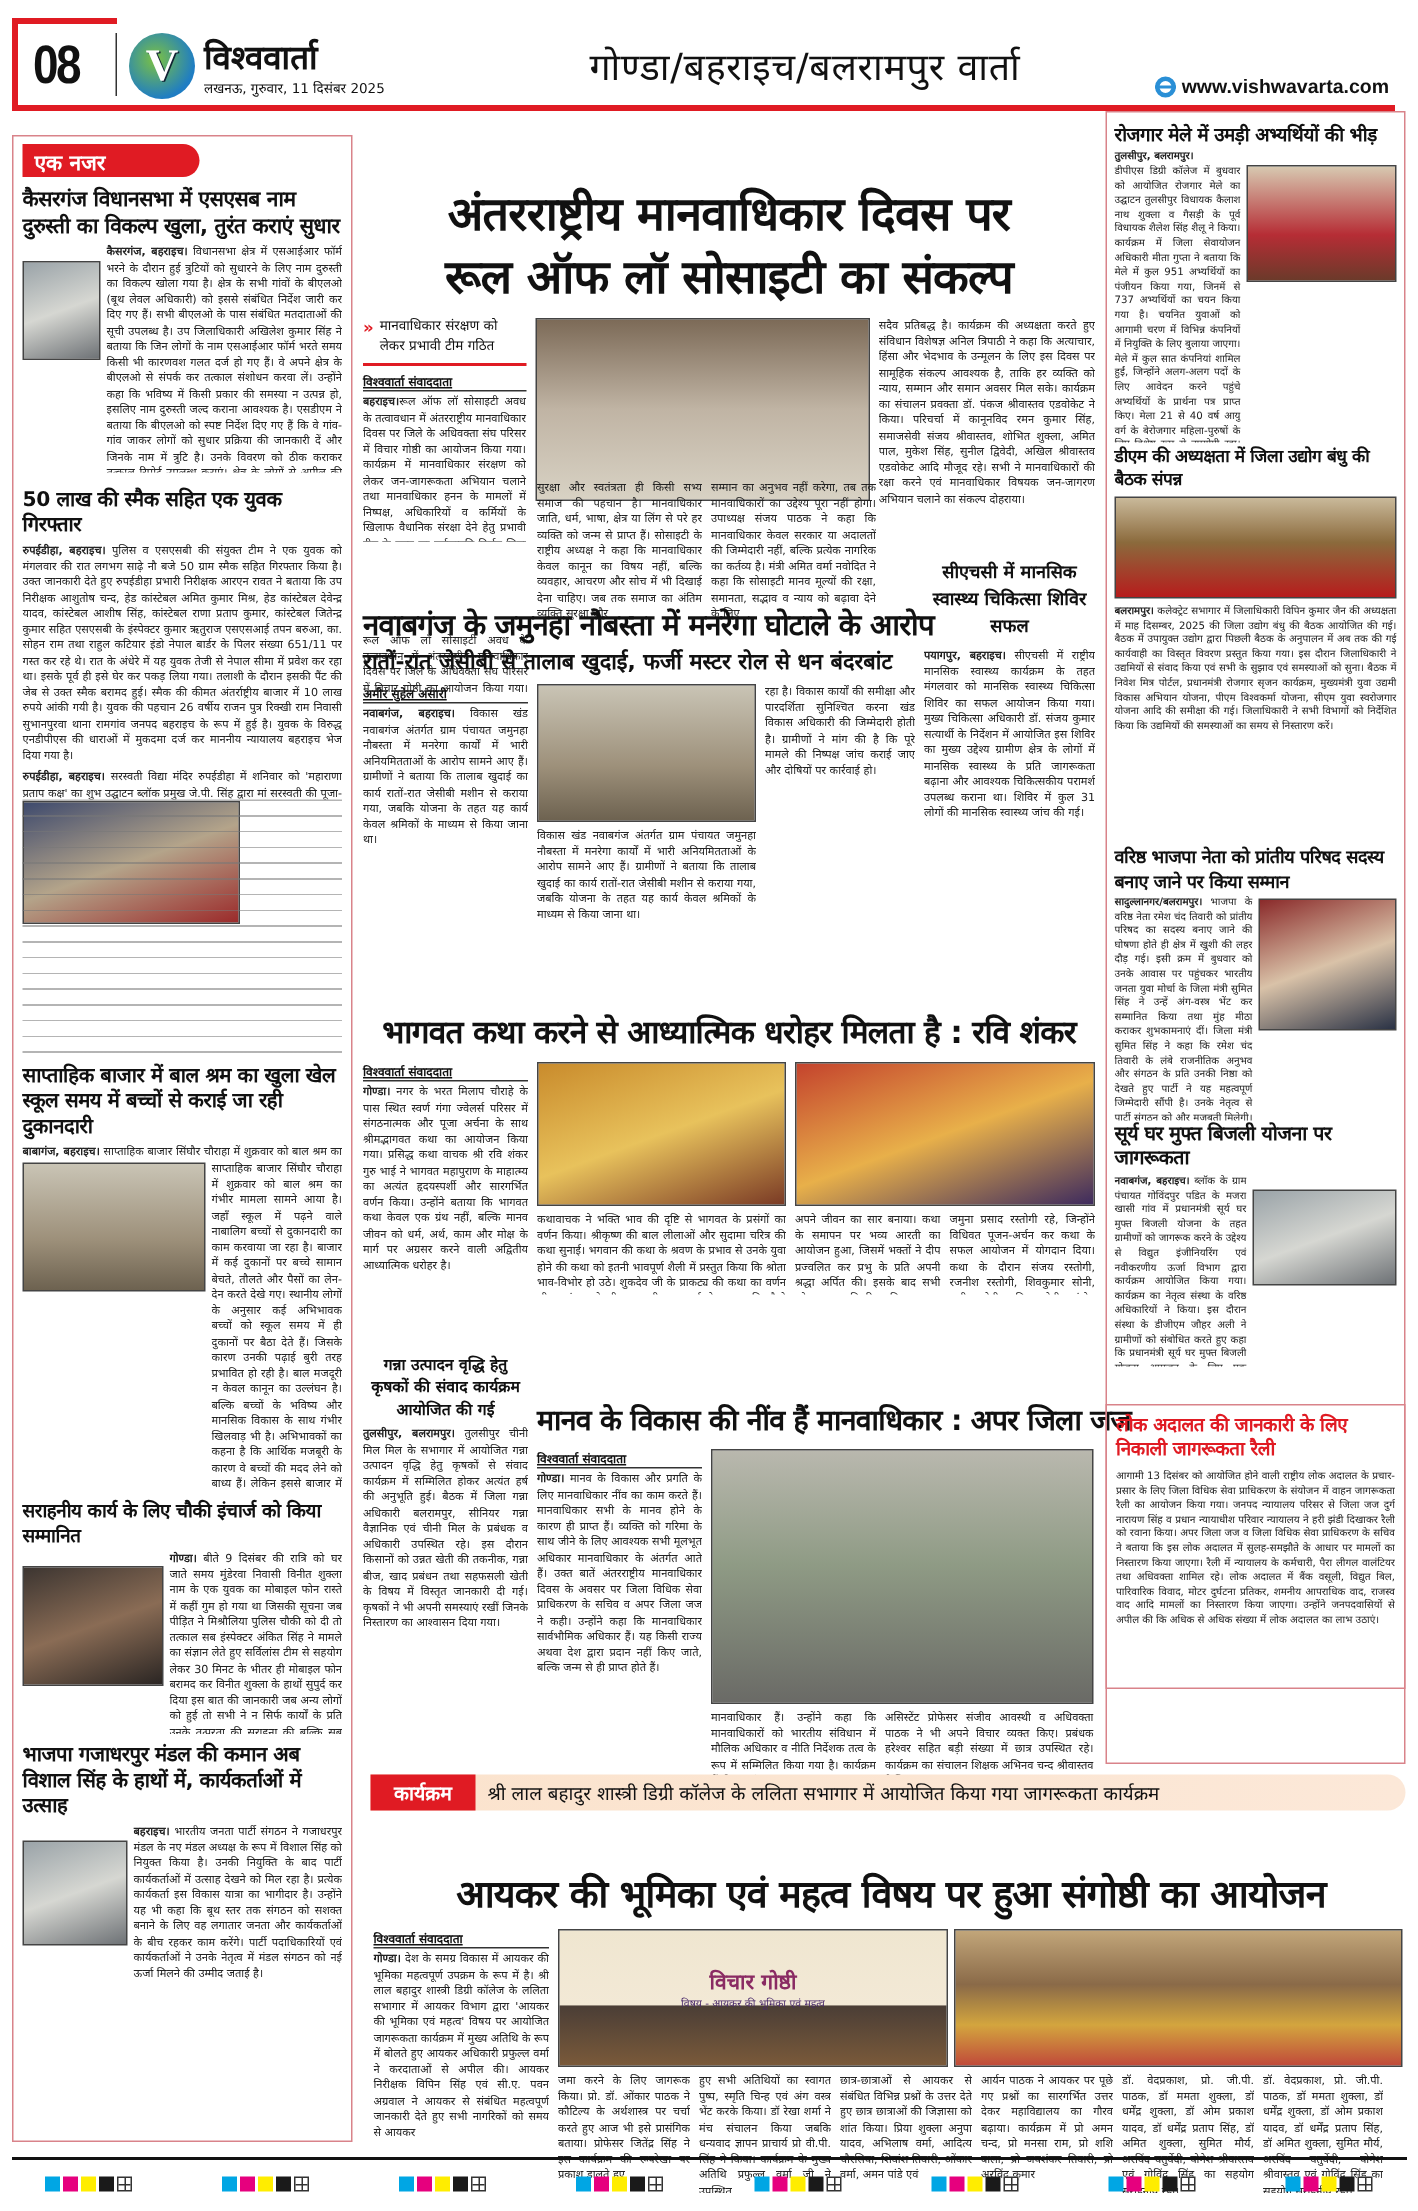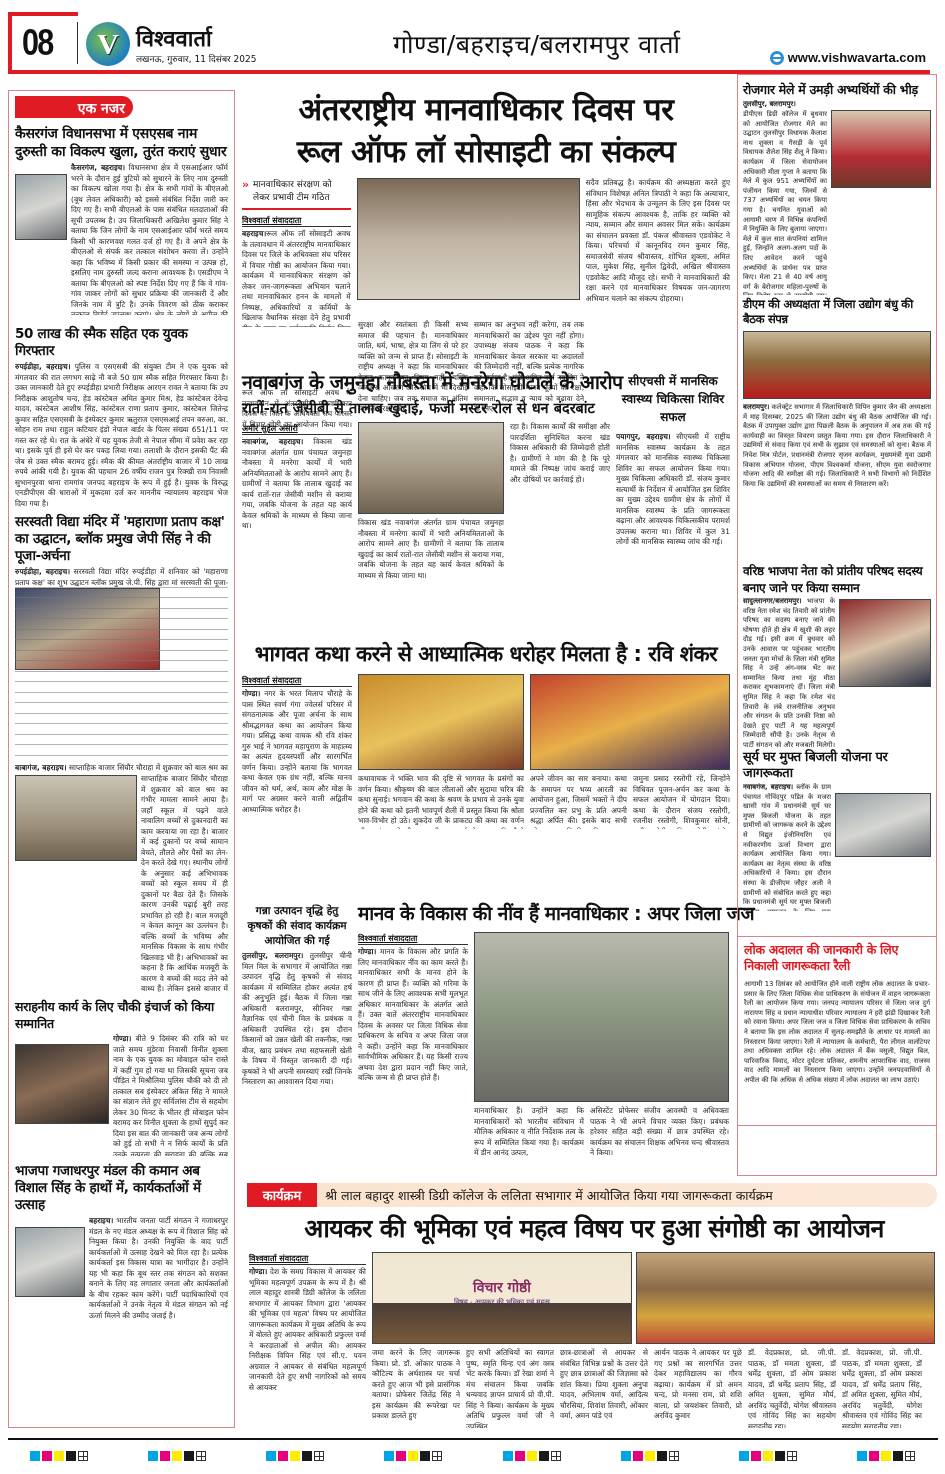--- a/index.html
+++ b/index.html
@@ -21,30 +21,30 @@
   .mh-web { position: absolute; right: 12px; top: 38px; font-family: "Liberation Sans", sans-serif; font-size: 13px; font-weight: 700; display: flex; align-items: center; gap: 4px; }
   .ie-icon { width: 14px; height: 14px; border-radius: 50%; border: 3px solid #2a8fd6; position: relative; }
   .ie-icon:after { content: ""; position: absolute; left: -3px; top: 3px; width: 14px; height: 2px; background: #2a8fd6; }
 
   
   .col { position: absolute; }
   .boxed { border: 1.5px solid #d9838a; }
   .body-text { font-size: 7.4px; line-height: 10.5px; text-align: justify; color: #222; }
   .body-text b { font-weight: 700; }
   .h-small { font-size: 13.5px; line-height: 17px; font-weight: 700; letter-spacing: -0.3px; }
-  .h-big { font-weight: 700; letter-spacing: -0.5px; }
+  .h-big { font-weight: 700; letter-spacing: -0.5px; margin-top: 34px; }
   .photo { background: linear-gradient(135deg,#8a7a68,#c9b89d 45%,#6b5d4d); border: 1px solid #444; }
   .photo.dark { background: linear-gradient(160deg,#3c3531,#8a6c55 50%,#2a2523); }
   .photo.yellow { background: linear-gradient(160deg,#c98b2c,#e8c25c 50%,#7a3a25); }
   .photo.gray { background: linear-gradient(160deg,#9aa3a8,#d6d7d2 50%,#6e7276); }
   .photo.field { background: linear-gradient(180deg,#c9c4b5,#9d907a 60%,#6d6250); }
   .photo.blue { background: linear-gradient(160deg,#3e4a6d,#b4a48a 50%,#9b2a2a); }
   .photo.hall { background: linear-gradient(180deg,#c9b99a,#8b6a3c 45%,#b71c1c 100%); }
   .byline { font-size: 8px; font-weight: 700; border-bottom: 1px solid #333; padding-bottom: 1px; margin-bottom: 2px; text-decoration: underline; }
-  .redbar { height: 22px; background: #e01b23; border-radius: 0 12px 12px 0; color: #fff; font-size: 14px; font-weight: 700; padding: 2px 8px; text-align: right; }
+  .redbar { height: 22px; background: #e01b23; border-radius: 0 12px 12px 0; color: #fff; font-size: 14px; font-weight: 700; padding: 2px 8px; }
   .bullet-dek { font-size: 9px; line-height: 13px; display: flex; gap: 4px; }
   .bullet-dek .chev { color: #e01b23; font-weight: 700; font-size: 11px; }
   .hr-red { height: 2px; background: #e01b23; margin: 4px 0; }
 
   
   .lines { background-image: repeating-linear-gradient(to bottom, #777 0px, #777 1px, transparent 1px, transparent 10.5px); opacity: 0.55; }
 
   
   .strip { position: absolute; left: 247px; top: 1183px; width: 690px; height: 24px; background: linear-gradient(90deg,#fbe3cd,#fce8d8); border-radius: 0 12px 12px 0; }
   .strip-tag { position: absolute; left: 0; top: 0; height: 24px; width: 70px; background: #e01b23; color: #fff; font-size: 13px; font-weight: 700; display: flex; align-items: center; justify-content: center; }
@@ -88,27 +88,27 @@
     <div class="photo gray" style="float:left; width:52px; height:66px; margin:14px 4px 2px 0;"></div>
     <p class="body-text" style="margin-top:3px; height:152px; overflow:hidden;"><b>कैसरगंज, बहराइच।</b> <span>विधानसभा क्षेत्र में एसआईआर फॉर्म भरने के दौरान हुई त्रुटियों को सुधारने के लिए नाम दुरुस्ती का विकल्प खोला गया है। क्षेत्र के सभी गांवों के बीएलओ (बूथ लेवल अधिकारी) को इससे संबंधित निर्देश जारी कर दिए गए हैं। सभी बीएलओ के पास संबंधित मतदाताओं की सूची उपलब्ध है। उप जिलाधिकारी अखिलेश कुमार सिंह ने बताया कि जिन लोगों के नाम एसआईआर फॉर्म भरते समय किसी भी कारणवश गलत दर्ज हो गए हैं। वे अपने क्षेत्र के बीएलओ से संपर्क कर तत्काल संशोधन करवा लें। उन्होंने कहा कि भविष्य में किसी प्रकार की समस्या न उत्पन्न हो, इसलिए नाम दुरुस्ती जल्द कराना आवश्यक है। एसडीएम ने बताया कि बीएलओ को स्पष्ट निर्देश दिए गए हैं कि वे गांव-गांव जाकर लोगों को सुधार प्रक्रिया की जानकारी दें और जिनके नाम में त्रुटि है। उनके विवरण को ठीक कराकर तत्काल रिपोर्ट उपलब्ध कराएं। क्षेत्र के लोगों से अपील की गई है कि वे देरी न करें और अपने बीएलओ से संपर्क कर नाम से संबंधित किसी भी गलती को समय रहते ठीक करवा लें, ताकि आगामी प्रक्रियाओं में कोई दिक्कत न आए।</span></p>
   </article>
 
   <article style="margin-top:10px;clear:both;">
     <h3 class="h-small">50 लाख की स्मैक सहित एक युवक गिरफ्तार</h3>
     <p class="body-text" style="margin-top:3px; height:147px; overflow:hidden;"><b>रुपईडीहा, बहराइच।</b> <span>पुलिस व एसएसबी की संयुक्त टीम ने एक युवक को मंगलवार की रात लगभग साढ़े नौ बजे 50 ग्राम स्मैक सहित गिरफ्तार किया है। उक्त जानकारी देते हुए रुपईडीहा प्रभारी निरीक्षक आरएन रावत ने बताया कि उप निरीक्षक आशुतोष चन्द, हेड कांस्टेबल अमित कुमार मिश्र, हेड कांस्टेबल देवेन्द्र यादव, कांस्टेबल आशीष सिंह, कांस्टेबल राणा प्रताप कुमार, कांस्टेबल जितेन्द्र कुमार सहित एसएसबी के इंस्पेक्टर कुमार ऋतुराज एसएसआई तपन बरुआ, का. सोहन राम तथा राहुल कटियार इंडो नेपाल बार्डर के पिलर संख्या 651/11 पर गस्त कर रहे थे। रात के अंधेरे में यह युवक तेजी से नेपाल सीमा में प्रवेश कर रहा था। इसके पूर्व ही इसे घेर कर पकड़ लिया गया। तलाशी के दौरान इसकी पैंट की जेब से उक्त स्मैक बरामद हुई। स्मैक की कीमत अंतर्राष्ट्रीय बाजार में 10 लाख रुपये आंकी गयी है। युवक की पहचान 26 वर्षीय राजन पुत्र रिक्खी राम निवासी सुभानपुरवा थाना रामगांव जनपद बहराइच के रूप में हुई है। युवक के विरुद्ध एनडीपीएस की धाराओं में मुकदमा दर्ज कर माननीय न्यायालय बहराइच भेज दिया गया है।</span></p>
   </article>
 
   <article style="margin-top:4px;">
-    <h3 class="h-small">सरस्वती विद्या मंदिर में 'महाराणा प्रताप कक्ष' का उद्घाटन, ब्लॉक प्रमुख जेपी सिंह ने की पूजा-अर्चना</h3>
     <p class="body-text" style="margin-top:3px; height:20px; overflow:hidden;"><b>रुपईडीहा, बहराइच।</b> <span>सरस्वती विद्या मंदिर रुपईडीहा में शनिवार को 'महाराणा प्रताप कक्ष' का शुभ उद्घाटन ब्लॉक प्रमुख जे.पी. सिंह द्वारा मां सरस्वती की पूजा-अर्चना व नारियल फोड़कर किया गया। कार्यक्रम में विद्यालय परिवार तथा क्षेत्र के प्रमुख लोग मौजूद रहे।</span></p>
     <div class="photo blue" style="float:left; width:145px; height:82px; margin:1px 4px 2px 0;"></div>
     <div class="lines" style="height:170px;"></div>
   </article>
 
   <article style="margin-top:6px;">
+    <h3 class="h-small">साप्ताहिक बाजार में बाल श्रम का खुला खेल स्कूल समय में बच्चों से कराई जा रही दुकानदारी</h3>
     <p class="body-text" style="margin-top:3px;height:11px;overflow:hidden;"><b>बाबागंज, बहराइच।</b> <span>साप्ताहिक बाजार सिंघौर चौराहा में शुक्रवार को बाल श्रम का गंभीर मामला सामने आया है। जहाँ स्कूल में पढ़ने वाले नाबालिग बच्चों से दुकानदारी का काम करवाया जा रहा है। बाजार में कई दुकानों पर बच्चे सामान बेचते, तौलते और पैसों का लेन-देन करते देखे गए। स्थानीय लोगों के अनुसार कई अभिभावक बच्चों को स्कूल समय में ही दुकानों पर बैठा देते हैं। जिसके कारण उनकी पढ़ाई बुरी तरह प्रभावित हो रही है। बाल मजदूरी न केवल कानून का उल्लंघन है। बल्कि बच्चों के भविष्य और मानसिक विकास के साथ गंभीर खिलवाड़ भी है। अभिभावकों का कहना है कि आर्थिक मजबूरी के कारण वे बच्चों की मदद लेने को बाध्य हैं। लेकिन इससे बाजार में बाल श्रम तेजी से बढ़ रहा है। वहीं सामाजिक कार्यकर्ता मिथिलेश कुमार सिंह और वदी सिंह ने बाल श्रम रोकने की मांग करते हुए प्रशासन से तत्काल कार्रवाई करने की अपील की। ग्रामवासियों मोहम्मद शाकिर अली, मोहम्मद हसन, निर्मल कुमार, अवधेश कुमार, विजय कुमार आदि का कहना है कि यदि जल्द रोक नहीं लगी तो बच्चों की शिक्षा, सुरक्षा और भविष्य तीनों खतरे में पड़ जाएंगे। उन्होंने जिला प्रशासन से साप्ताहिक बाजार में नियमित निरीक्षण करने और दोषियों पर कड़ी कार्रवाई की मांग की है। इस संबंध में सीडब्ल्यूसी अध्यक्ष सतीश श्रीवास्तव से पूछे जाने पर उन्होंने कहा बाल श्रम कानूनन अपराध है। ऐसे मामलों की जानकारी मिलते ही कठोरतम कार्रवाई कराई जाएगी। किसी भी बच्चे का भविष्य खतरे में नहीं रहने दिया जाएगा।</span></p>
     <div class="photo field" style="float:left; width:122px; height:86px; margin:1px 4px 2px 0;"></div>
     <p class="body-text" style="height:220px; overflow:hidden;"><span>साप्ताहिक बाजार सिंघौर चौराहा में शुक्रवार को बाल श्रम का गंभीर मामला सामने आया है। जहाँ स्कूल में पढ़ने वाले नाबालिग बच्चों से दुकानदारी का काम करवाया जा रहा है। बाजार में कई दुकानों पर बच्चे सामान बेचते, तौलते और पैसों का लेन-देन करते देखे गए। स्थानीय लोगों के अनुसार कई अभिभावक बच्चों को स्कूल समय में ही दुकानों पर बैठा देते हैं। जिसके कारण उनकी पढ़ाई बुरी तरह प्रभावित हो रही है। बाल मजदूरी न केवल कानून का उल्लंघन है। बल्कि बच्चों के भविष्य और मानसिक विकास के साथ गंभीर खिलवाड़ भी है। अभिभावकों का कहना है कि आर्थिक मजबूरी के कारण वे बच्चों की मदद लेने को बाध्य हैं। लेकिन इससे बाजार में बाल श्रम तेजी से बढ़ रहा है। वहीं सामाजिक कार्यकर्ता मिथिलेश कुमार सिंह और वदी सिंह ने बाल श्रम रोकने की मांग करते हुए प्रशासन से तत्काल कार्रवाई करने की अपील की। ग्रामवासियों मोहम्मद शाकिर अली, मोहम्मद हसन, निर्मल कुमार, अवधेश कुमार, विजय कुमार आदि का कहना है कि यदि जल्द रोक नहीं लगी तो बच्चों की शिक्षा, सुरक्षा और भविष्य तीनों खतरे में पड़ जाएंगे। उन्होंने जिला प्रशासन से साप्ताहिक बाजार में नियमित निरीक्षण करने और दोषियों पर कड़ी कार्रवाई की मांग की है। इस संबंध में सीडब्ल्यूसी अध्यक्ष सतीश श्रीवास्तव से पूछे जाने पर उन्होंने कहा बाल श्रम कानूनन अपराध है। ऐसे मामलों की जानकारी मिलते ही कठोरतम कार्रवाई कराई जाएगी। किसी भी बच्चे का भविष्य खतरे में नहीं रहने दिया जाएगा।</span></p>
   </article>
 
   <article style="margin-top:4px;clear:both;">
     <h3 class="h-small" style="font-size:12.5px;">सराहनीय कार्य के लिए चौकी इंचार्ज को किया सम्मानित</h3>
     <div class="photo dark" style="float:left; width:94px; height:80px; margin:12px 4px 2px 0;"></div>
     <p class="body-text" style="margin-top:2px; height:122px; overflow:hidden;"><b>गोण्डा।</b> <span>बीते 9 दिसंबर की रात्रि को घर जाते समय मुंडेरवा निवासी विनीत शुक्ला नाम के एक युवक का मोबाइल फोन रास्ते में कहीं गुम हो गया था जिसकी सूचना जब पीड़ित ने मिश्रौलिया पुलिस चौकी को दी तो तत्काल सब इंस्पेक्टर अंकित सिंह ने मामले का संज्ञान लेते हुए सर्विलांस टीम से सहयोग लेकर 30 मिनट के भीतर ही मोबाइल फोन बरामद कर विनीत शुक्ला के हाथों सुपुर्द कर दिया इस बात की जानकारी जब अन्य लोगों को हुई तो सभी ने न सिर्फ कार्यों के प्रति उनके तत्परता की सराहना की बल्कि सब इंस्पेक्टर अंकित सिंह को इस सराहनीय कार्य के लिए सम्मानित भी किया।</span></p>
   </article>

